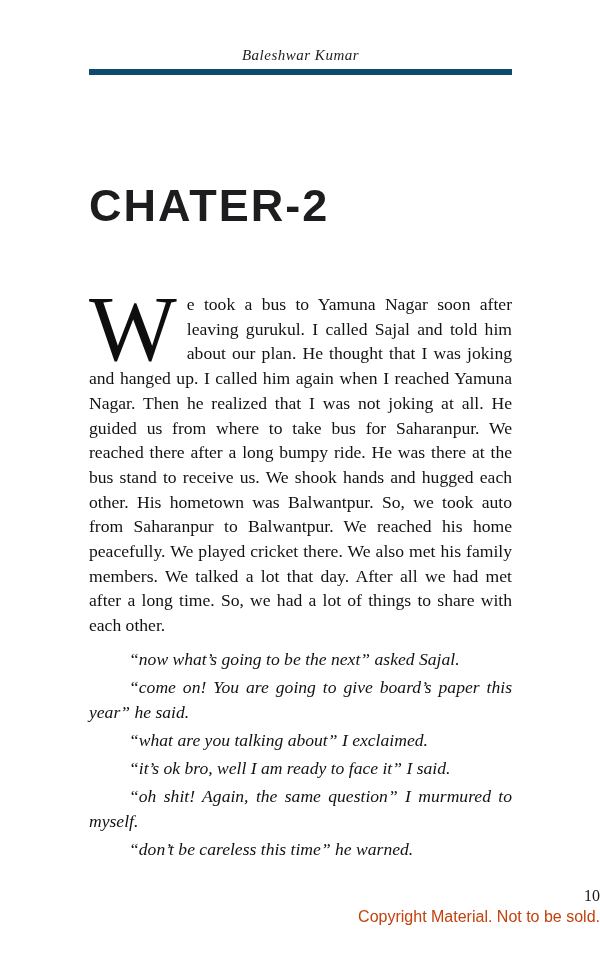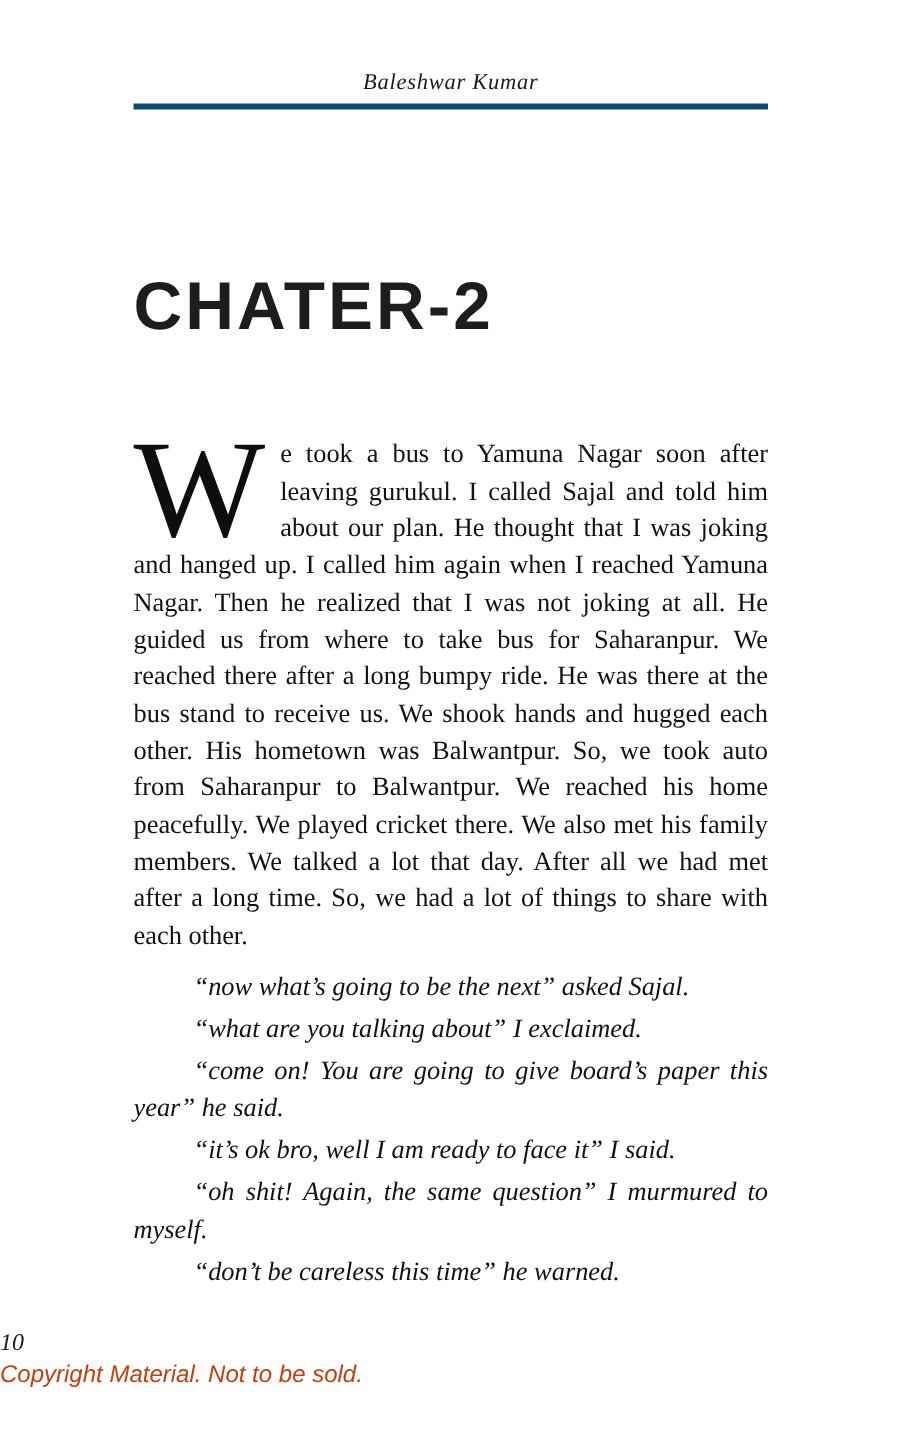--- a/index.html
+++ b/index.html
@@ -10,21 +10,21 @@
     height: 960px;
     margin: 0 auto;
     background: #ffffff;
     color: #151515;
     padding: 46px 88px 0 89px;
     overflow: hidden;
     font-family: "Liberation Serif", serif;
   }
   .running-head {
     text-align: center;
-    border-bottom: 4px solid #0c4a6e;
+    border-bottom: 6px solid #0c4a6e;
     padding-bottom: 5px;
   }
   .running-head .author {
     font-family: "Liberation Serif", serif;
     font-style: italic;
     font-size: 15px;
     letter-spacing: 0.5px;
     color: #1c1c1c;
   }
   .chapter-title {
@@ -56,24 +56,23 @@
   .opening-paragraph { margin: 0; }
   .dialogues { margin-top: 9px; font-style: italic; }
   .dialogues p {
     text-indent: 40px;
     text-align: justify;
     margin: 0 0 3.5px 0;
   }
   .page-footer {
     position: absolute;
     left: 0;
-    right: 12px;
+    right: 0;
     bottom: 34px;
-    text-align: left;
-    font-style: italic;
+    text-align: right;
   }
   .page-number {
     font-family: "Liberation Serif", serif;
     font-size: 16px;
     color: #1a1a1a;
     margin-bottom: 3px;
   }
   .copyright-notice {
     font-family: "Liberation Sans", sans-serif;
     font-size: 16px;
@@ -89,22 +88,22 @@
     <span class="author">Baleshwar Kumar</span>
   </div>
 
   <h1 class="chapter-title">CHATER-2</h1>
 
   <div class="body-text">
     <p class="opening-paragraph"><span class="dropcap">W</span><span>e took a bus to Yamuna Nagar soon after leaving gurukul. I called Sajal and told him about our plan. He thought that I was joking and hanged up. I called him again when I reached Yamuna Nagar. Then he realized that I was not joking at all. He guided us from where to take bus for Saharanpur. We reached there after a long bumpy ride. He was there at the bus stand to receive us. We shook hands and hugged each other. His hometown was Balwantpur. So, we took auto from Saharanpur to Balwantpur. We reached his home peacefully. We played cricket there. We also met his family members. We talked a lot that day. After all we had met after a long time. So, we had a lot of things to share with each other.</span></p>
 
     <div class="dialogues">
       <p>“now what’s going to be the next” asked Sajal.</p>
+      <p>“come on! You are going to give board’s paper this year” he said.</p>
       <p>“what are you talking about” I exclaimed.</p>
-      <p>“come on! You are going to give board’s paper this year” he said.</p>
       <p>“it’s ok bro, well I am ready to face it” I said.</p>
       <p>“oh shit! Again, the same question” I murmured to myself.</p>
       <p>“don’t be careless this time” he warned.</p>
     </div>
   </div>
 
   <div class="page-footer">
     <div class="page-number">10</div>
     <div class="copyright-notice">Copyright Material. Not to be sold.</div>
   </div>

